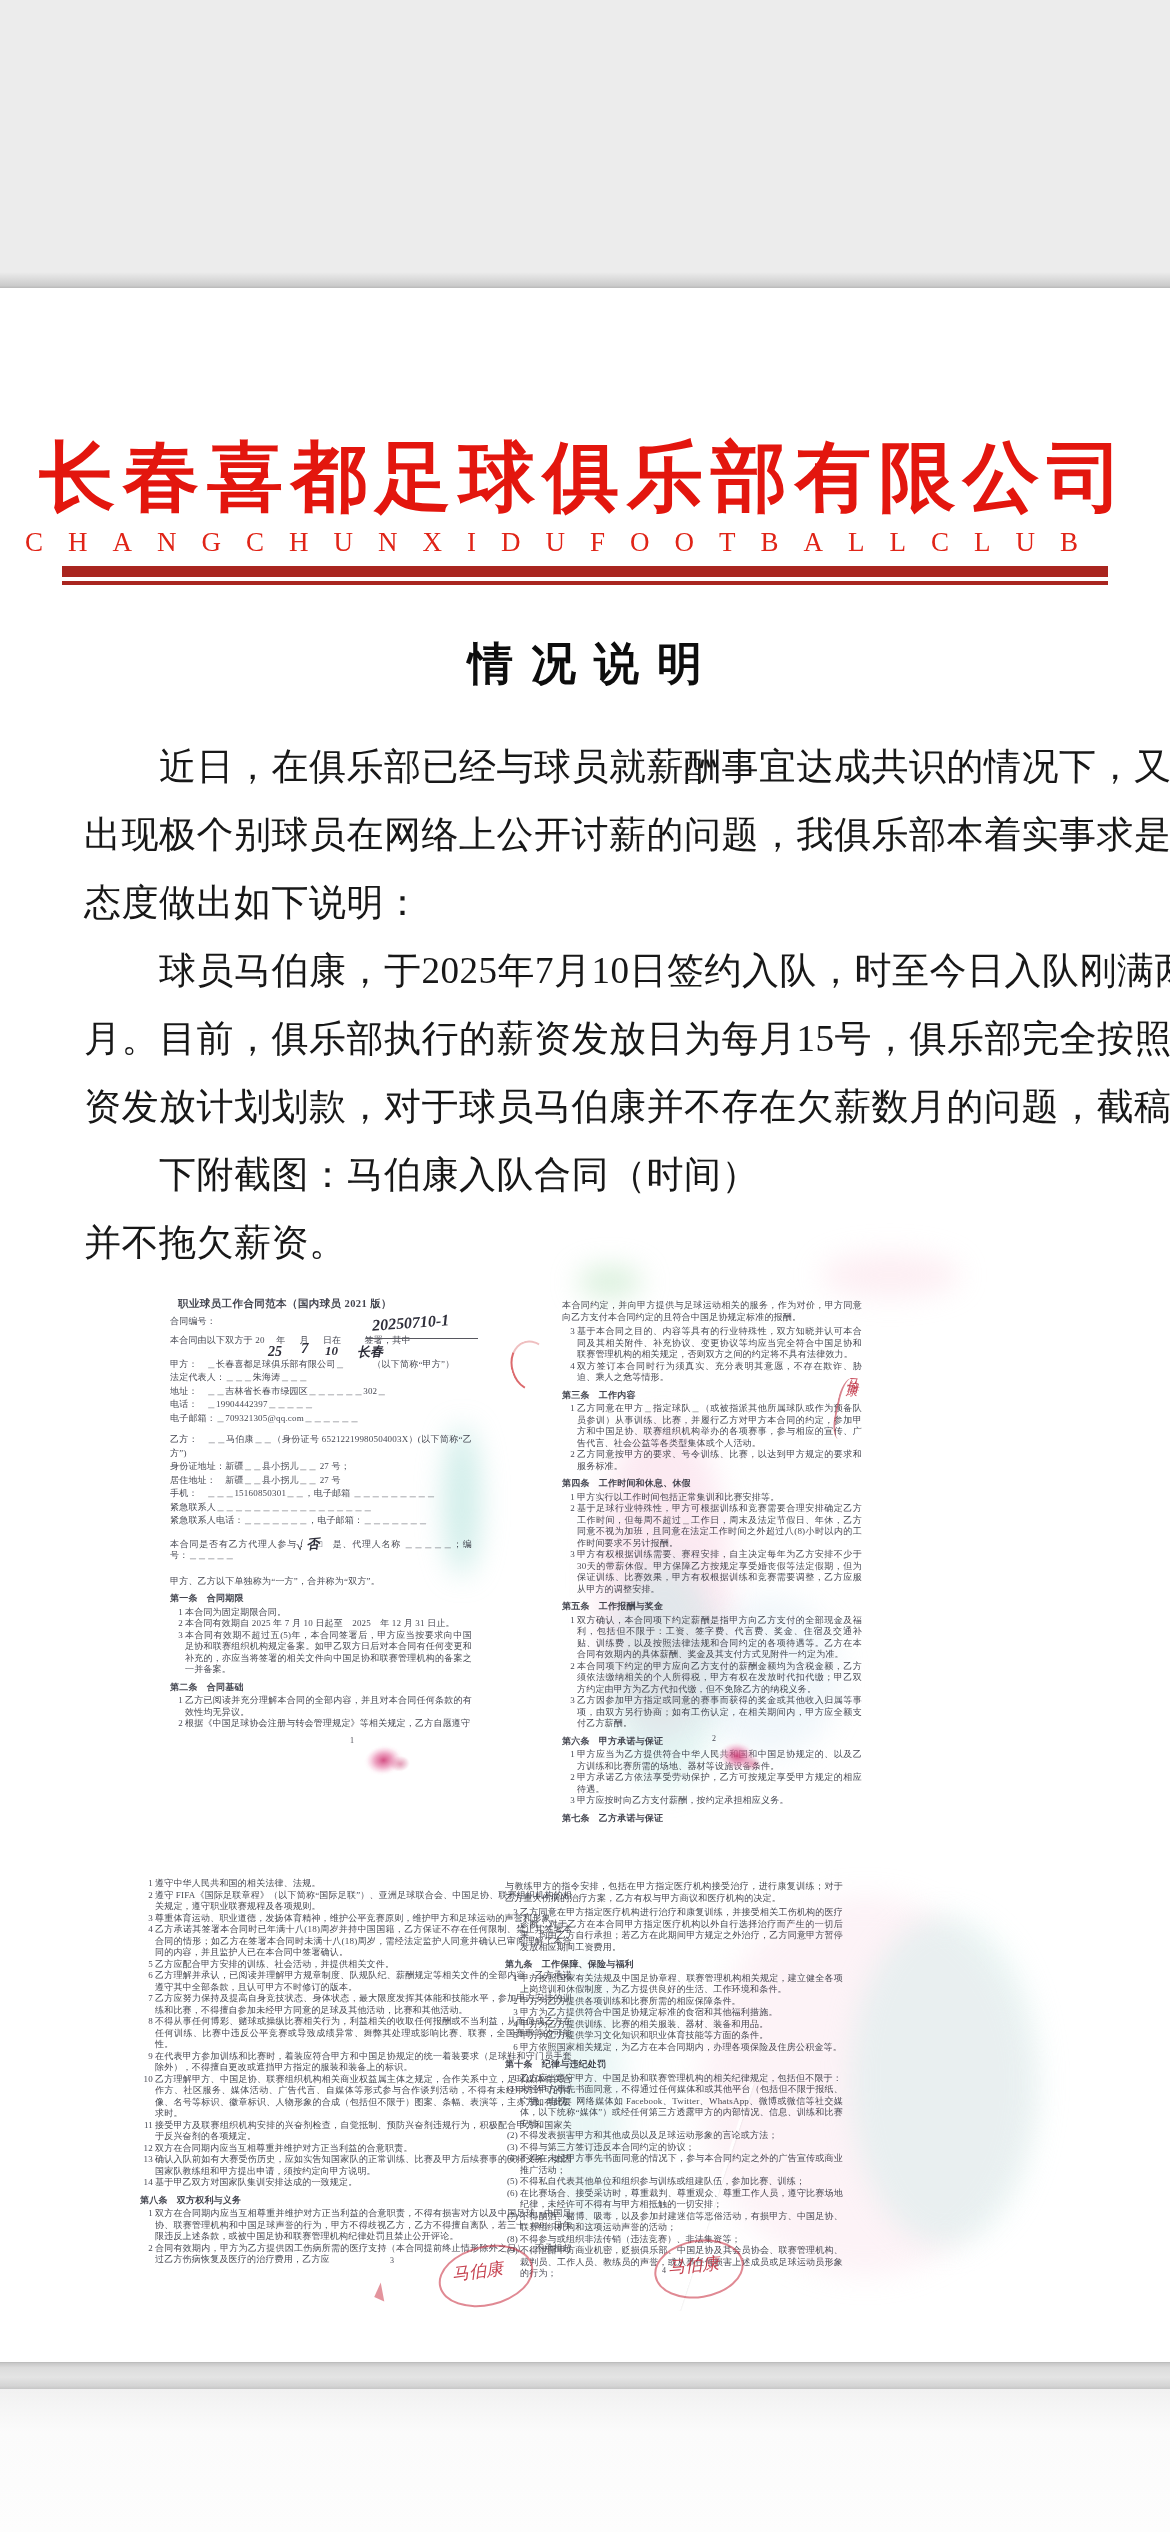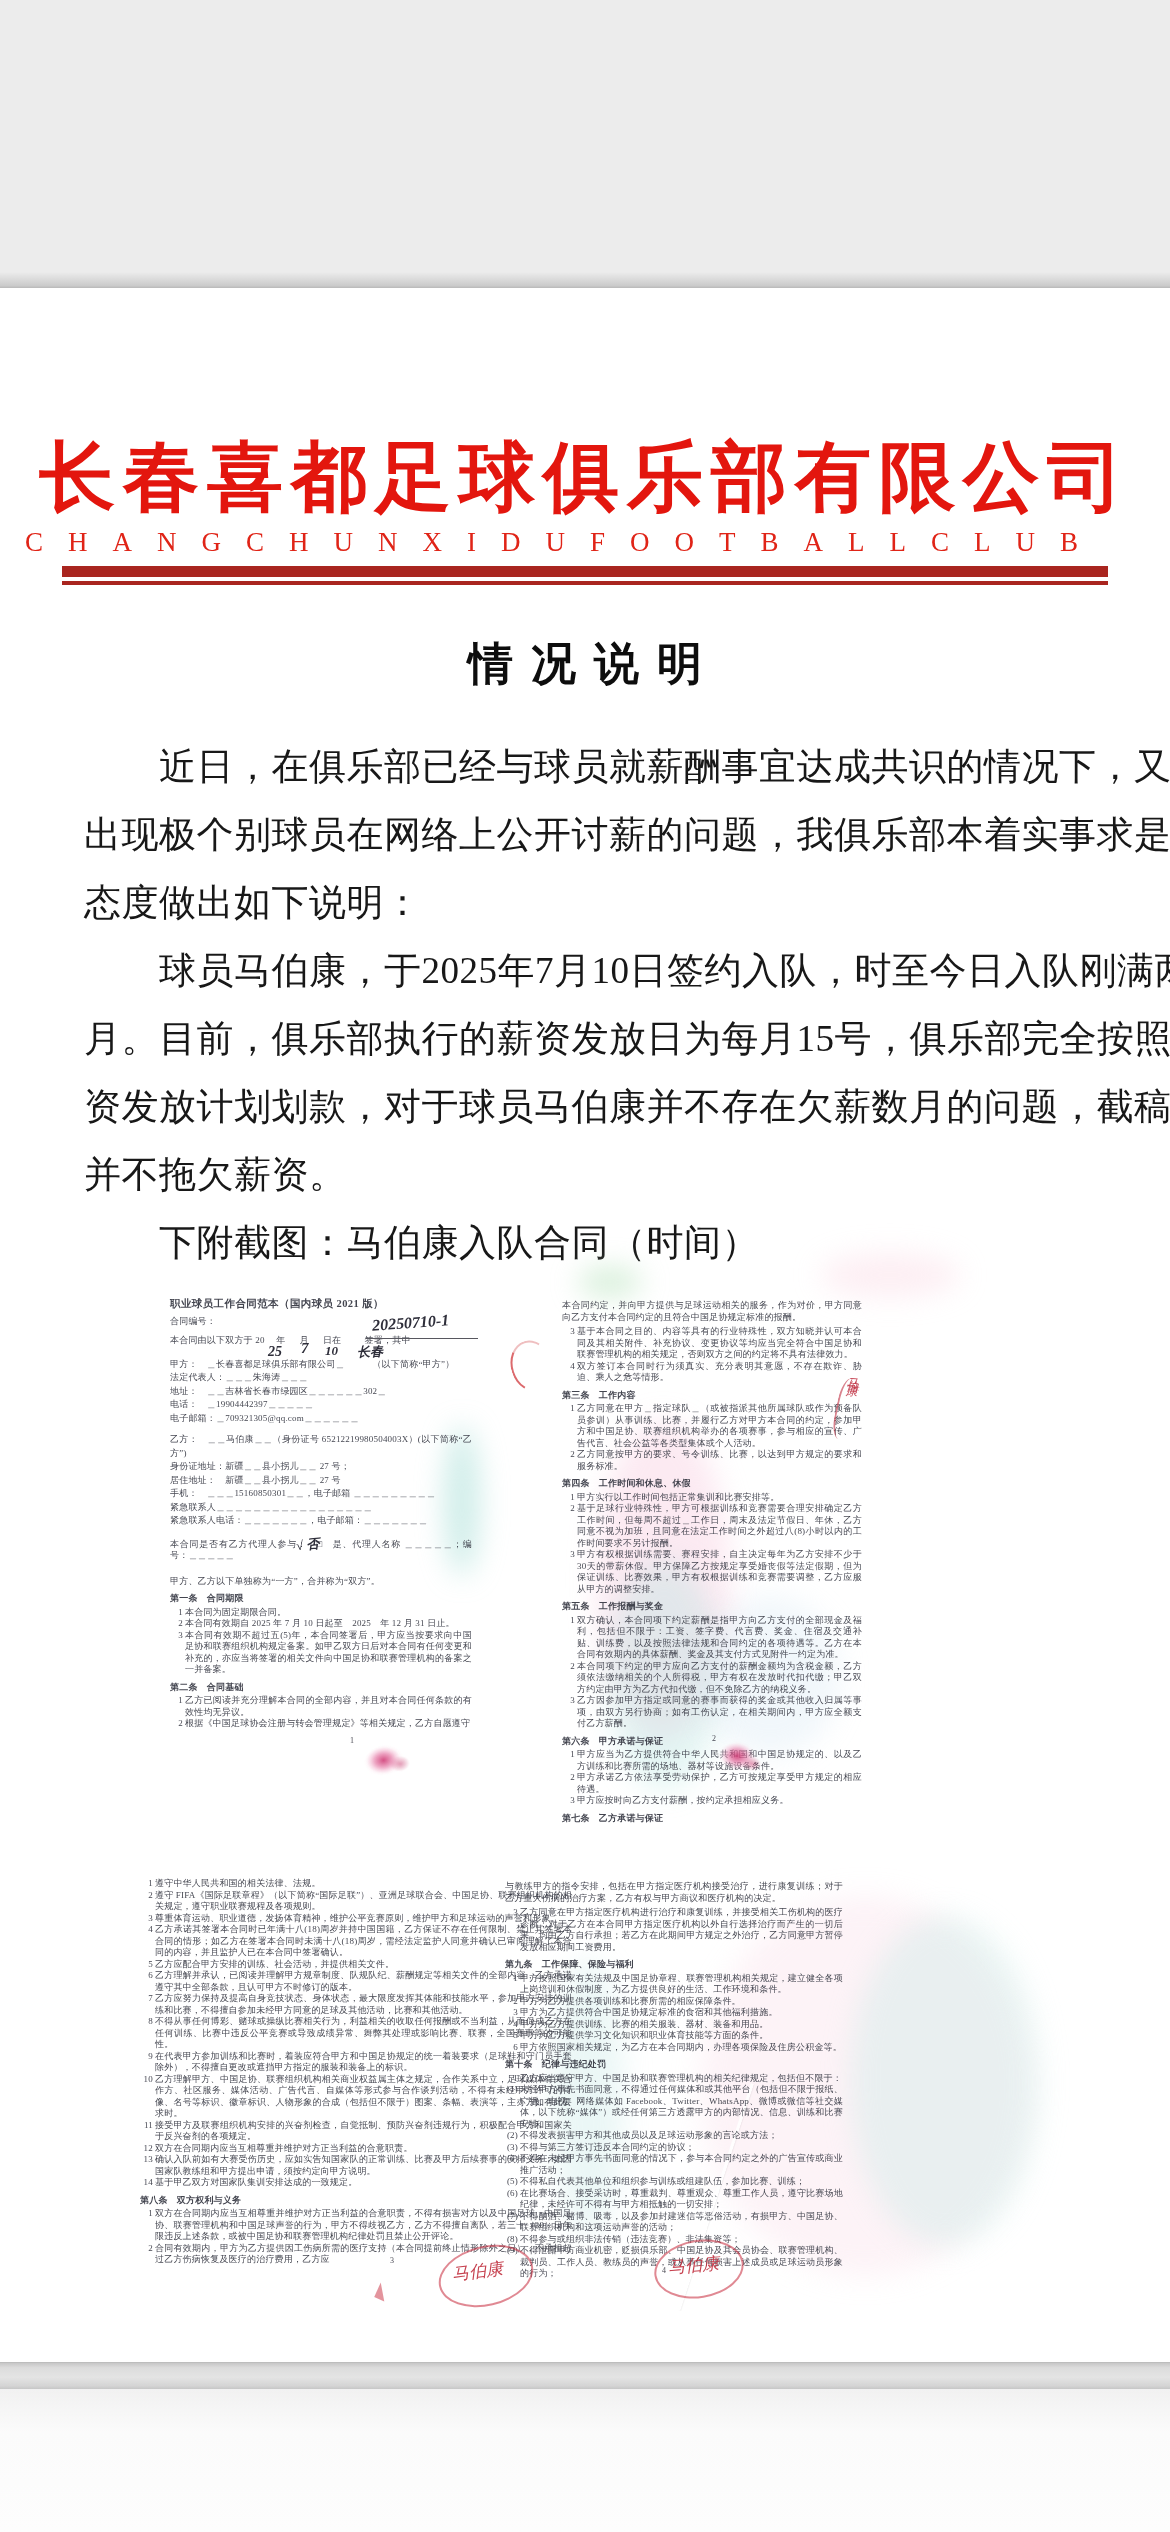--- a/index.html
+++ b/index.html
@@ -29,21 +29,21 @@
     color:#0d0d0d;font-size:45px;font-weight:700;letter-spacing:18px;text-indent:18px;}
   .notice-body{position:absolute;left:84px;top:724px;width:1004px;color:#181818;}
   .notice-body .blk{display:flex;height:68px;align-items:flex-end;font-size:37px;letter-spacing:.5px;white-space:nowrap;}
   
   .page{position:absolute;color:#383a45;font-size:9px;line-height:11.5px;
     letter-spacing:.2px;text-align:justify;filter:blur(.32px);opacity:.94;}
   .page .blk{display:flex;margin:0;}
   .page .num{flex:none;min-width:13px;padding-right:2px;text-align:right;}
   .page .txt{flex:1;}
   .page .t-h{font-weight:700;margin-top:6px;margin-bottom:2px;}
-  .page .t-title{font-weight:700;font-size:10.5px;justify-content:center;letter-spacing:.4px;margin-bottom:6px;white-space:nowrap;}
+  .page .t-title{font-weight:700;font-size:10.5px;justify-content:center;letter-spacing:.4px;margin-bottom:6px;white-space:nowrap;margin-left:8px;}
   .page .t-cno{justify-content:flex-end;padding-right:78px;margin-bottom:8px;}
   .page .t-row{line-height:13.5px;}
   .page .t-p{margin:3px 0;}
   .page .t-gap{height:8px;}
   #page1{left:170px;top:1298px;width:302px;height:470px;}
   #page2{left:562px;top:1297px;width:300px;height:460px;}
   #page3{left:140px;top:1878px;width:432px;height:392px;overflow:hidden;}
   #page4{left:505px;top:1878px;width:338px;height:400px;overflow:hidden;}
   .page-num{position:absolute;font-size:8px;color:#4a4a55;}
   #pnum1{left:350px;top:1736px;} #pnum2{left:712px;top:1734px;}
@@ -125,24 +125,24 @@
       <div class="blk t-line">
         <span class="txt">　　球员马伯康，于2025年7月10日签约入队，时至今日入队刚满两个</span>
       </div>
       <div class="blk t-line">
         <span class="txt">月。目前，俱乐部执行的薪资发放日为每月15号，俱乐部完全按照薪</span>
       </div>
       <div class="blk t-line">
         <span class="txt">资发放计划划款，对于球员马伯康并不存在欠薪数月的问题，截稿前，</span>
       </div>
       <div class="blk t-line">
+        <span class="txt">　　下附截图：马伯康入队合同（时间）</span>
+      </div>
+      <div class="blk t-line">
         <span class="txt">并不拖欠薪资。</span>
-      </div>
-      <div class="blk t-line">
-        <span class="txt">　　下附截图：马伯康入队合同（时间）</span>
       </div>
     </div>
 
   <div class="blob b1"></div>
   <div class="blob b2"></div>
   <div class="blob b3"></div>
   <div class="blob b4"></div>
   <div class="blob b5"></div>
   <div class="blob b6"></div>
   <div class="blob b7"></div>

